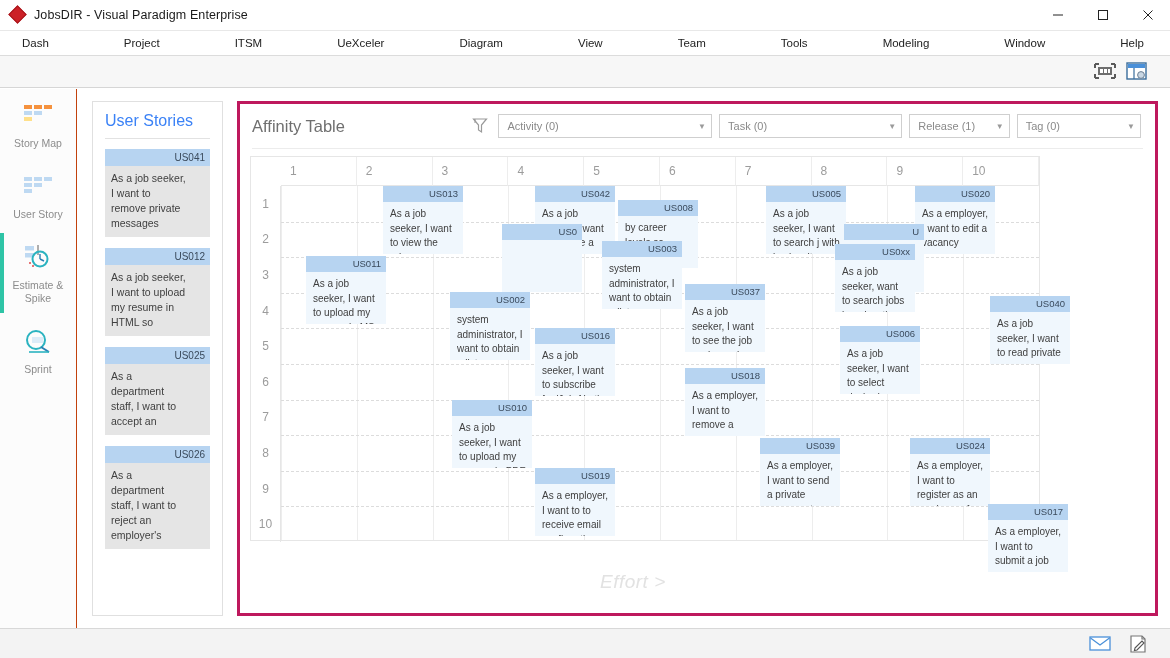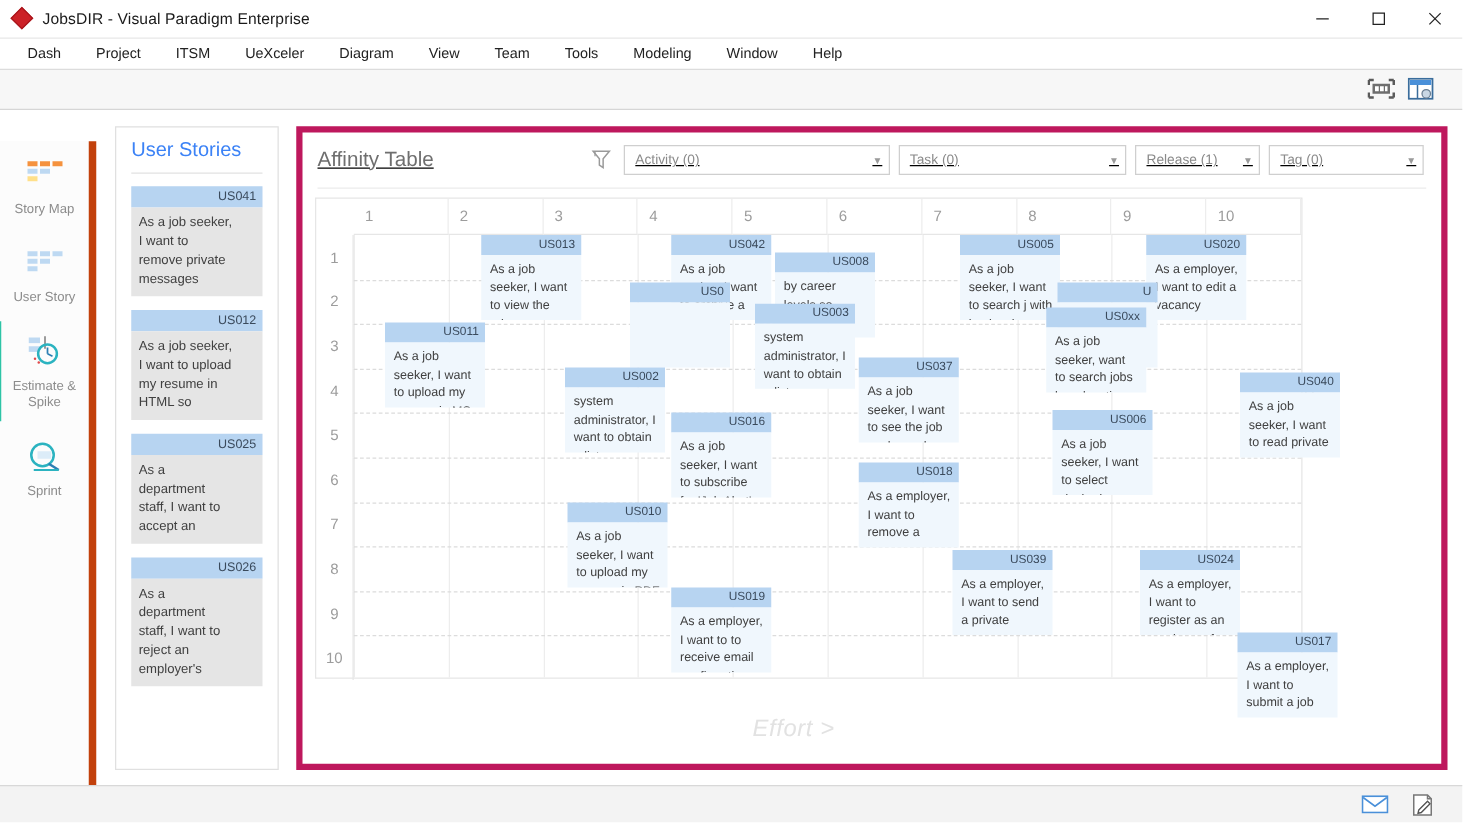--- a/index.html
+++ b/index.html
@@ -40,20 +40,21 @@
   }
   .win-btn svg { display: block; }
 
   
   .menubar {
     height: 25px;
     display: flex; align-items: center;
     background: #ffffff;
     padding-left: 8px;
     border-bottom: 1px solid #dcdcdc;
+    gap: 47px;
   }
   .menu-item {
     font-size: 11.5px; color: #222;
     padding: 4px 14px; cursor: default;
   }
 
   
   .toolbar {
     height: 32px; background: #f7f7f7;
     border-bottom: 1px solid #d6d6d6;
@@ -67,22 +68,22 @@
     position: absolute;
     left: 0; top: 89px; right: 0; bottom: 30px;
     display: flex;
     background: #ffffff;
   }
 
   
   .rail {
     width: 77px; flex: none;
     background: #fcfcfc;
-    border-right: 6px solid #c2410c;
-    display: flex; flex-direction: column; align-items: center; margin-top: 24px;
+    border-right: 1px solid #c2410c;
+    display: flex; flex-direction: column; align-items: center;
   }
   .rail-item {
     width: 77px; padding: 10px 2px 10px 2px;
     display: flex; flex-direction: column; align-items: center;
     cursor: default; position: relative;
   }
   .rail-item.active::before {
     content: ""; position: absolute; left: 0; top: 2px; bottom: 2px;
     width: 4px; background: #2ec4a6;
   }
@@ -115,24 +116,23 @@
   .story-card-body {
     background: #e5e5e5; color: #404040;
     font-size: 10.5px; line-height: 15px;
     padding: 5px 24px 6px 6px;
   }
 
   
   .affinity {
     flex: 1; margin: 12px 12px 12px 14px;
     background: #ffffff;
-    border: 5px solid #be185d;
+    border: 3px solid #be185d;
     position: relative;
     overflow: hidden;
-    text-decoration: underline;
   }
   .aff-header {
     height: 44px; display: flex; align-items: center;
     padding: 0 14px 0 12px; gap: 0;
   }
   .aff-title {
     font-size: 16.5px; color: #6f6f6f; width: 228px;
   }
   .filter-icon { width: 24px; display: flex; justify-content: center; }
   .sel {

